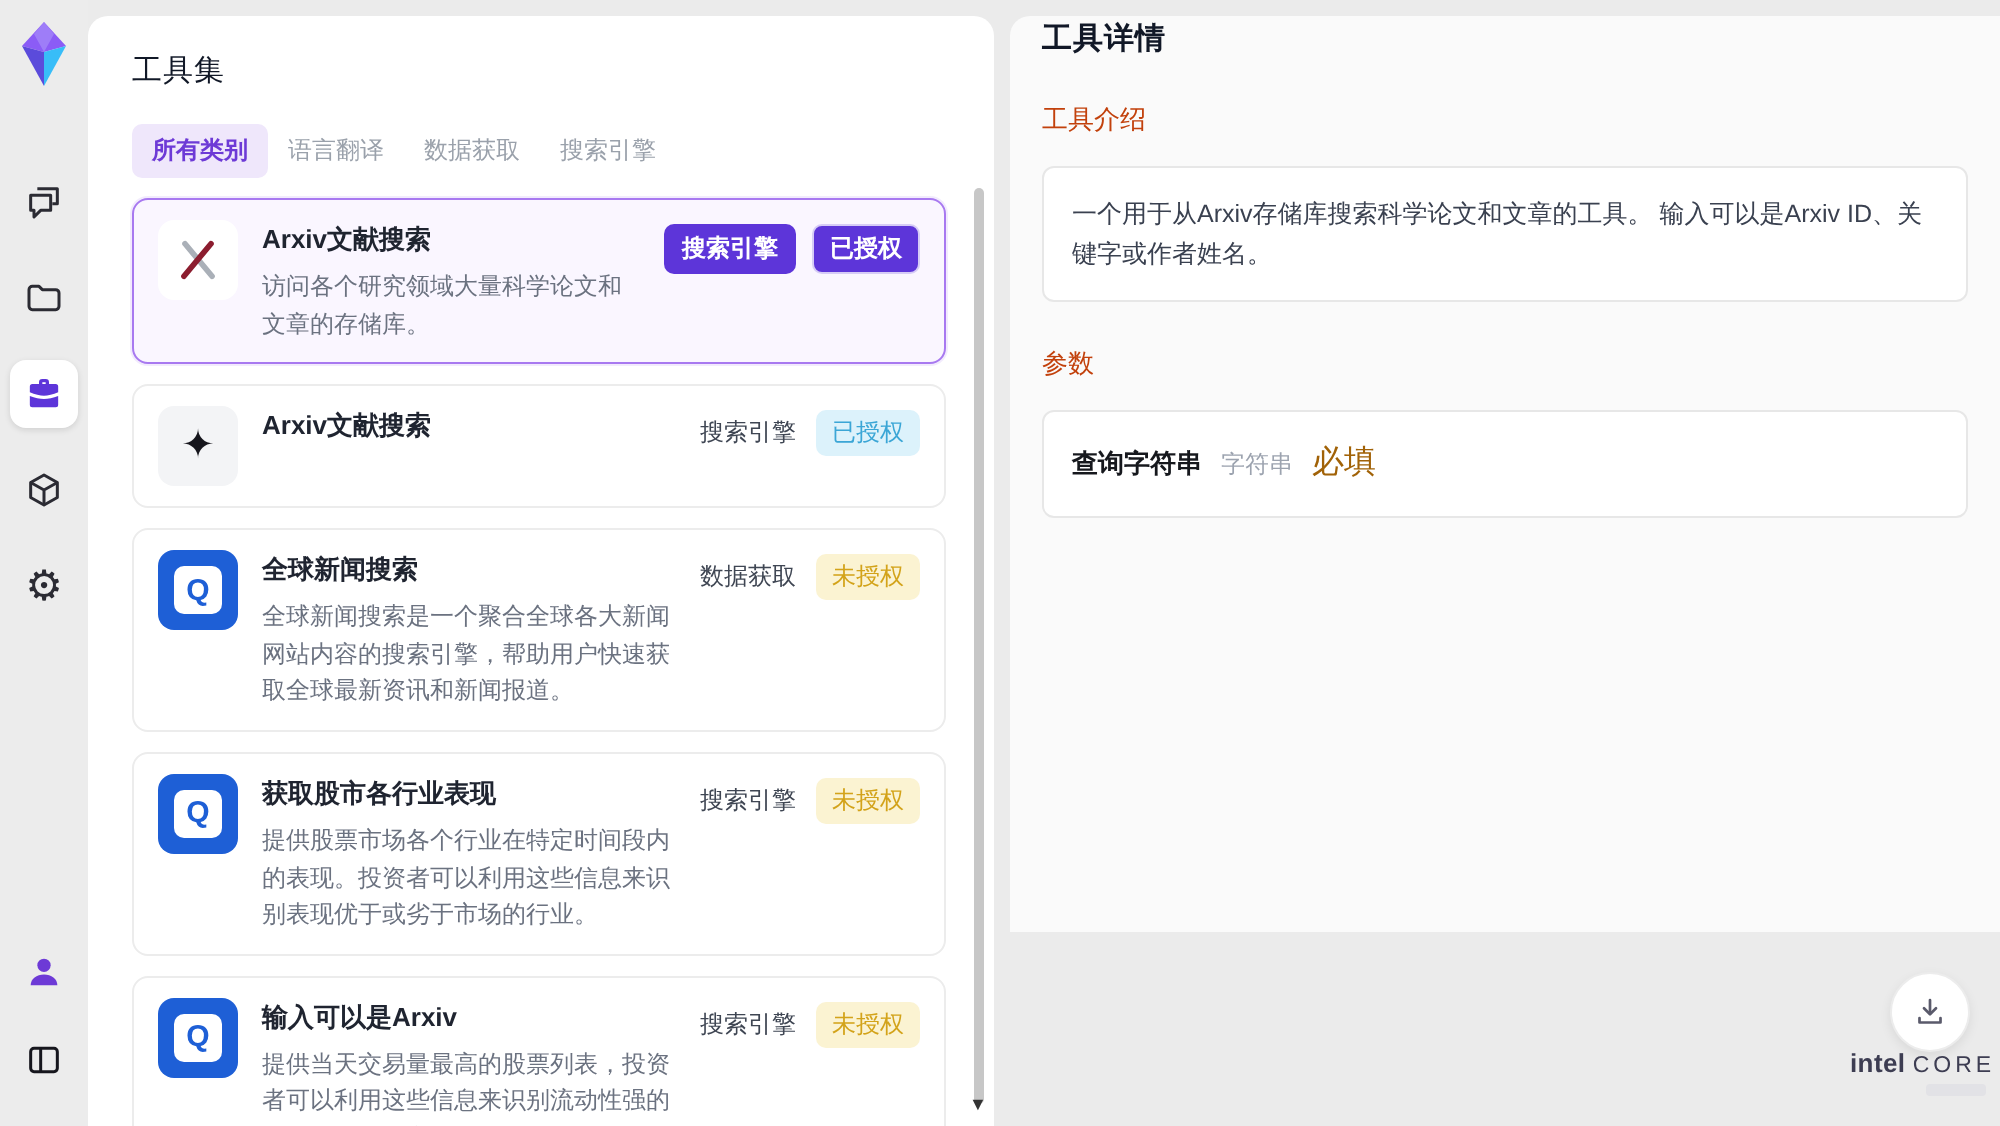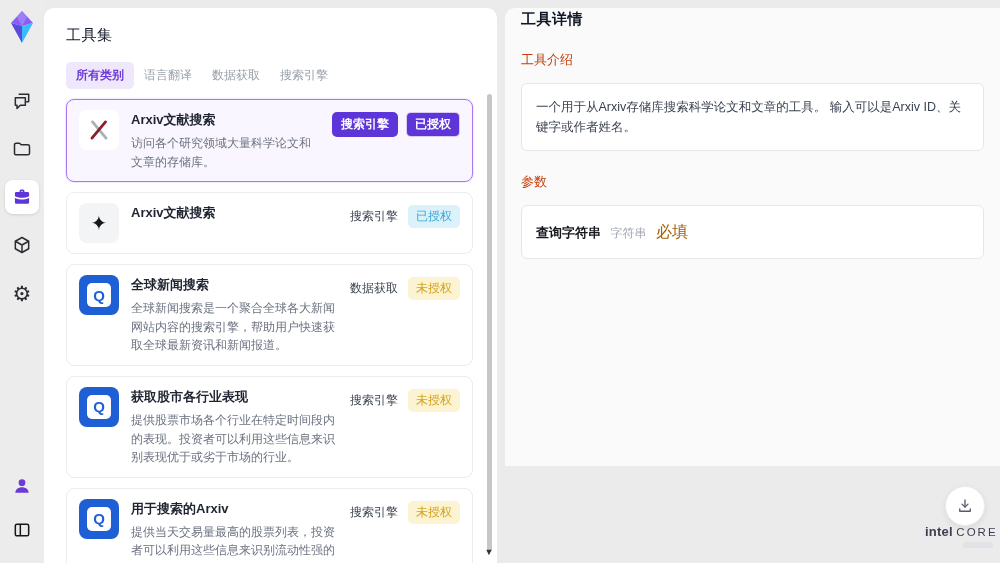--- a/index.html
+++ b/index.html
@@ -197,21 +197,21 @@
     <div class="card-side">
       <span class="tool-category">搜索引擎</span>
       <span class="status-badge unauthorized">未授权</span>
     </div>
   </div>
         <div class="card">
     <div class="tool-icon icon-qblue">
             <span class="qbox">Q</span>
           </div>
     <div class="card-main">
-      <div class="tool-title">用于搜索的Arxiv</div>
+      <div class="tool-title">输入可以是Arxiv</div>
       <div class="tool-desc">提供当天交易量最高的股票列表，投资者可以利用这些信息来识别流动性强的股票和潜在的交易机会。</div>
     </div>
     <div class="card-side">
       <span class="tool-category">搜索引擎</span>
       <span class="status-badge unauthorized">未授权</span>
     </div>
   </div>
       </div>
     <div class="scrollbar"></div>
     <div class="scroll-caret">▼</div>

